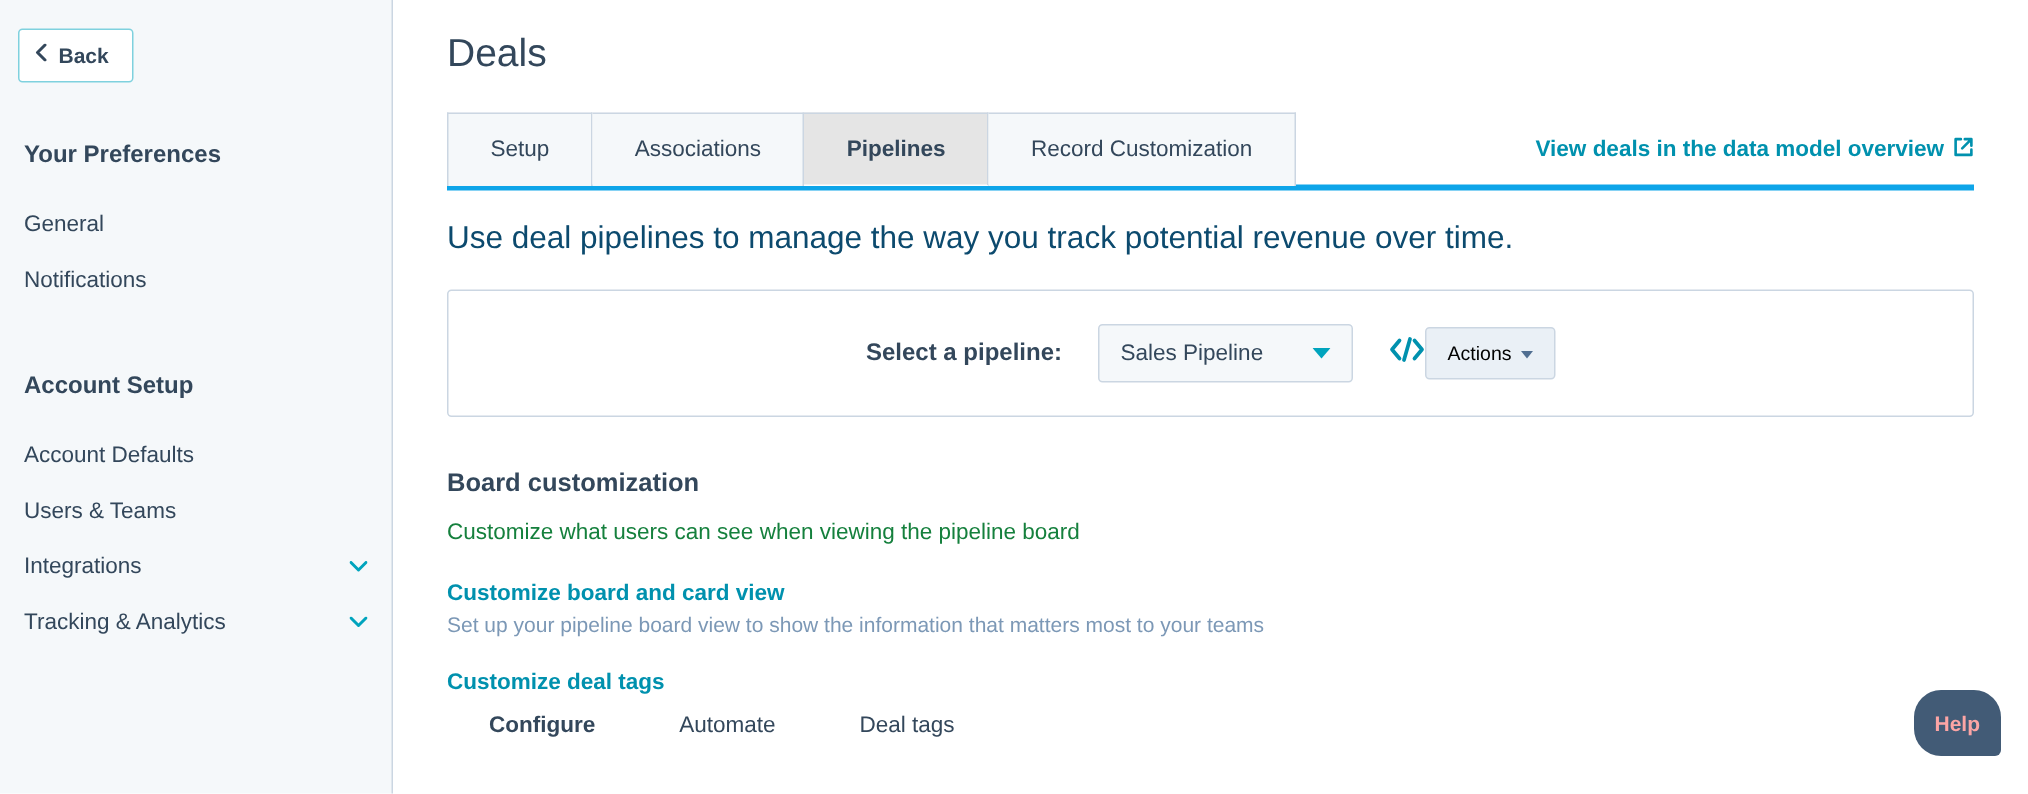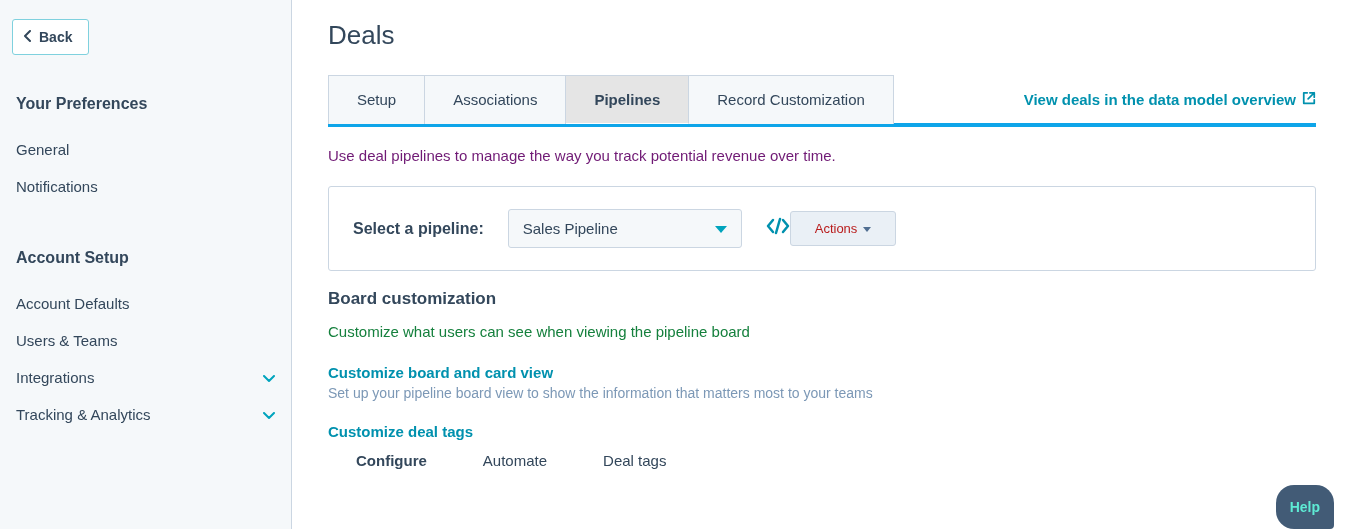--- a/index.html
+++ b/index.html
@@ -5,21 +5,21 @@
     * { margin: 0; padding: 0; box-sizing: border-box; }
     body {
       font-family: -apple-system, BlinkMacSystemFont, "Segoe UI", Helvetica, Arial, sans-serif;
       color: #33475b;
       background: #fff;
       display: flex;
       height: 529px;
       overflow: hidden;
     }
     .sidebar {
-      width: 292px;
+      width: 262px;
       background: #f5f8fa;
       border-right: 1px solid #cbd6e2;
       padding: 19px 16px 0 16px;
       position: relative;
       overflow-y: auto;
     }
     .sidebar::-webkit-scrollbar { width: 16px; }
     .sidebar::-webkit-scrollbar-track { background: #eaf0f6; }
     .sidebar::-webkit-scrollbar-thumb { background: #cbd6e2; }
     .back-button {
@@ -119,70 +119,70 @@
       font-weight: 700;
       font-size: 15px;
       text-decoration: none;
       display: inline-flex;
       align-items: center;
       gap: 6px;
       cursor: pointer;
     }
     .external-icon { font-size: 14px; }
     .description {
-      font-size: 15px;
-      color: #701a75;
+      font-size: 21px;
+      color: #0c4a6e;
       margin-bottom: 22px;
       margin-top: 12px;
     }
     .pipeline-panel {
       border: 1px solid #cbd6e2;
       border-radius: 3px;
       padding: 22px 24px;
       display: flex;
       align-items: center;
-      justify-content: flex-start;
-      margin-bottom: 18px;
+      justify-content: center;
+      margin-bottom: 34px;
     }
     .pipeline-left {
       display: flex;
       align-items: center;
       gap: 24px;
     }
     .select-label {
       font-weight: 700;
       font-size: 16px;
       color: #33475b;
     }
     .dropdown {
       display: flex;
       align-items: center;
       justify-content: space-between;
       border: 1px solid #cbd6e2;
       background: #f5f8fa;
       border-radius: 3px;
       padding: 10px 14px;
-      width: 234px;
+      width: 170px;
       cursor: pointer;
       color: #33475b;
       font-size: 15px;
     }
     .dropdown-caret { color: #00a4bd; }
     .code-icon {
       color: #0091ae;
       font-size: 20px;
       font-weight: 700;
       cursor: pointer;
     }
     .actions-button {
       border: 1px solid #cbd6e2;
       background: #eaf0f6;
-      color: #b91c1c;
+      color: #000000;
       font-size: 13px;
-      padding: 9px 24px;
+      padding: 9px 14px;
       border-radius: 3px;
       cursor: pointer;
       display: inline-flex;
       align-items: center;
       gap: 6px;
     }
     .board-heading {
       font-size: 17px;
       font-weight: 700;
       color: #33475b;
@@ -218,23 +218,23 @@
       color: #33475b;
       cursor: pointer;
       padding-bottom: 12px;
     }
     .subtab.active {
       font-weight: 700;
     }
     .help-button {
       position: fixed;
       right: 18px;
-      bottom: 0;
+      bottom: 25px;
       background: #425b76;
-      color: #5eead4;
+      color: #fca5a5;
       font-weight: 700;
       font-size: 14px;
       padding: 14px 14px;
       border-radius: 18px 18px 4px 18px;
       cursor: pointer;
       border: none;
     }
   </style>
 </head>
 <body>

